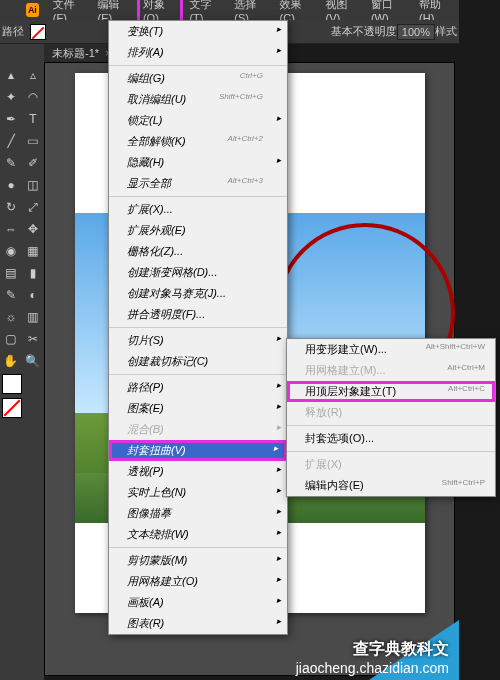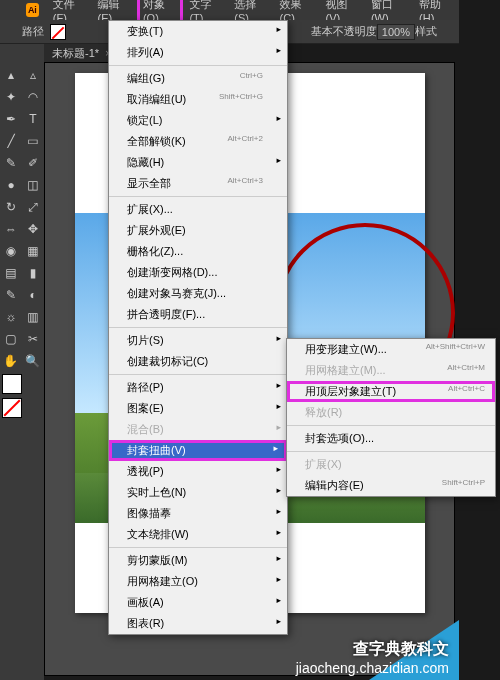--- a/index.html
+++ b/index.html
@@ -2,40 +2,40 @@
 <html><head>
 <meta charset="utf-8">
 <style>
 *{margin:0;padding:0;box-sizing:border-box;font-family:"Microsoft YaHei",sans-serif;font-size:11px;}
 body{background:#1a1a1a;width:500px;height:680px;overflow:hidden;position:relative;}
 .app{width:459px;height:680px;position:relative;}
 .app-icon{width:14px;height:14px;background:#ff9a00;border-radius:3px;display:flex;align-items:center;justify-content:center;color:#330000;font-weight:bold;font-size:9px;margin-right:8px;}
 .menubar{height:20px;background:#383838;display:flex;align-items:center;padding-left:26px;color:#ccc;position:absolute;top:0;left:0;right:0;}
 .menuitem{padding:3px 6px;cursor:pointer;}
 .menuitem.highlighted{border:3px solid #e030e0;padding:0 3px;}
-.toolbar2{position:absolute;top:20px;left:0;right:0;height:24px;background:#3a3a3a;border-bottom:1px solid #222;display:flex;align-items:center;color:#ccc;padding:0 22px;}
+.toolbar2{position:absolute;top:20px;left:0;right:0;height:24px;background:#3a3a3a;border-bottom:1px solid #222;display:flex;align-items:center;color:#ccc;padding:0 2px;}
 .fillstroke{width:16px;height:16px;background:#fff;border:1px solid #000;margin-left:6px;position:relative;}
 .fillstroke::after{content:"";position:absolute;width:16px;height:2px;background:red;transform:rotate(-45deg);top:7px;left:-1px;}
 .toolbar2 .rt{margin-left:auto;display:flex;align-items:center;gap:0;}
 .pct{background:#4a4a4a;border:1px solid #222;padding:1px 4px;color:#ccc;}
 .doctab{position:absolute;top:44px;left:44px;height:18px;background:#2a2a2a;color:#ccc;padding:2px 8px;display:flex;align-items:center;gap:6px;}
 .doctab .x{color:#888;}
 .toolpanel{position:absolute;top:44px;left:0;width:44px;bottom:0;background:#3a3a3a;display:flex;flex-direction:column;padding-top:20px;}
 .toolrow{display:flex;}
 .tool{width:22px;height:22px;display:flex;align-items:center;justify-content:center;color:#ccc;font-size:12px;}
 .swatch{width:20px;height:20px;background:#fff;border:1px solid #000;margin:2px;position:relative;}
 .swatch.red::after{content:"";position:absolute;width:22px;height:2px;background:red;transform:rotate(-45deg);top:8px;left:-2px;}
 .canvas{position:absolute;top:62px;left:44px;right:4px;bottom:4px;background:#4a4a4a;border:1px solid #000;}
 .artboard{position:absolute;top:10px;left:30px;width:350px;height:540px;background:#fff;box-shadow:2px 2px 6px rgba(0,0,0,.5);}
 .sky{position:absolute;top:140px;left:0;right:0;height:200px;background:linear-gradient(#5aa8e8,#c5e8ff);}
 .grass{position:absolute;top:340px;left:0;right:0;height:80px;background:linear-gradient(#6b9b3a,#4a7a2a);}
 .flowers{position:absolute;top:400px;left:0;right:0;height:50px;background:linear-gradient(#5a8a3a,#3a6a2a);}
 .ring{position:absolute;top:150px;left:200px;width:180px;height:180px;border:4px solid #aa0000;border-radius:50%;}
 .swirl{position:absolute;top:370px;left:30px;width:180px;height:80px;background:radial-gradient(circle at 50% 50%,#ff66ff 0%,#ffaaff 20%,transparent 60%);opacity:.7;border-radius:50%;}
-.dropdown{position:absolute;top:20px;left:108px;width:180px;background:#f0f0f0;border:1px solid #888;box-shadow:2px 2px 8px rgba(0,0,0,.5);color:#000;}
+.dropdown{position:absolute;top:20px;left:108px;width:180px;background:#f0f0f0;border:1px solid #888;box-shadow:2px 2px 8px rgba(0,0,0,.5);color:#000;font-style:italic;}
 .dd-item{padding:3px 24px 3px 18px;display:flex;justify-content:space-between;white-space:nowrap;}
 .dd-item.arrow::after{content:"▸";position:absolute;right:6px;font-size:9px;}
 .dd-item{position:relative;}
 .dd-sep{height:1px;background:#ccc;margin:2px 0;}
 .dd-item.disabled{color:#aaa;}
 .dd-item.hl{background:#3868c8;color:#fff;}
 .dd-item.boxed{border:3px solid #e030e0;padding:0 21px 0 15px;}
 .submenu{position:absolute;top:338px;left:286px;width:210px;background:#f0f0f0;border:1px solid #888;box-shadow:2px 2px 8px rgba(0,0,0,.5);color:#000;}
 .sm-item{padding:3px 10px 3px 18px;display:flex;justify-content:space-between;white-space:nowrap;position:relative;font-size:10px;}
 .sm-item.boxed{border:3px solid #e030e0;padding:0 7px 0 15px;}

